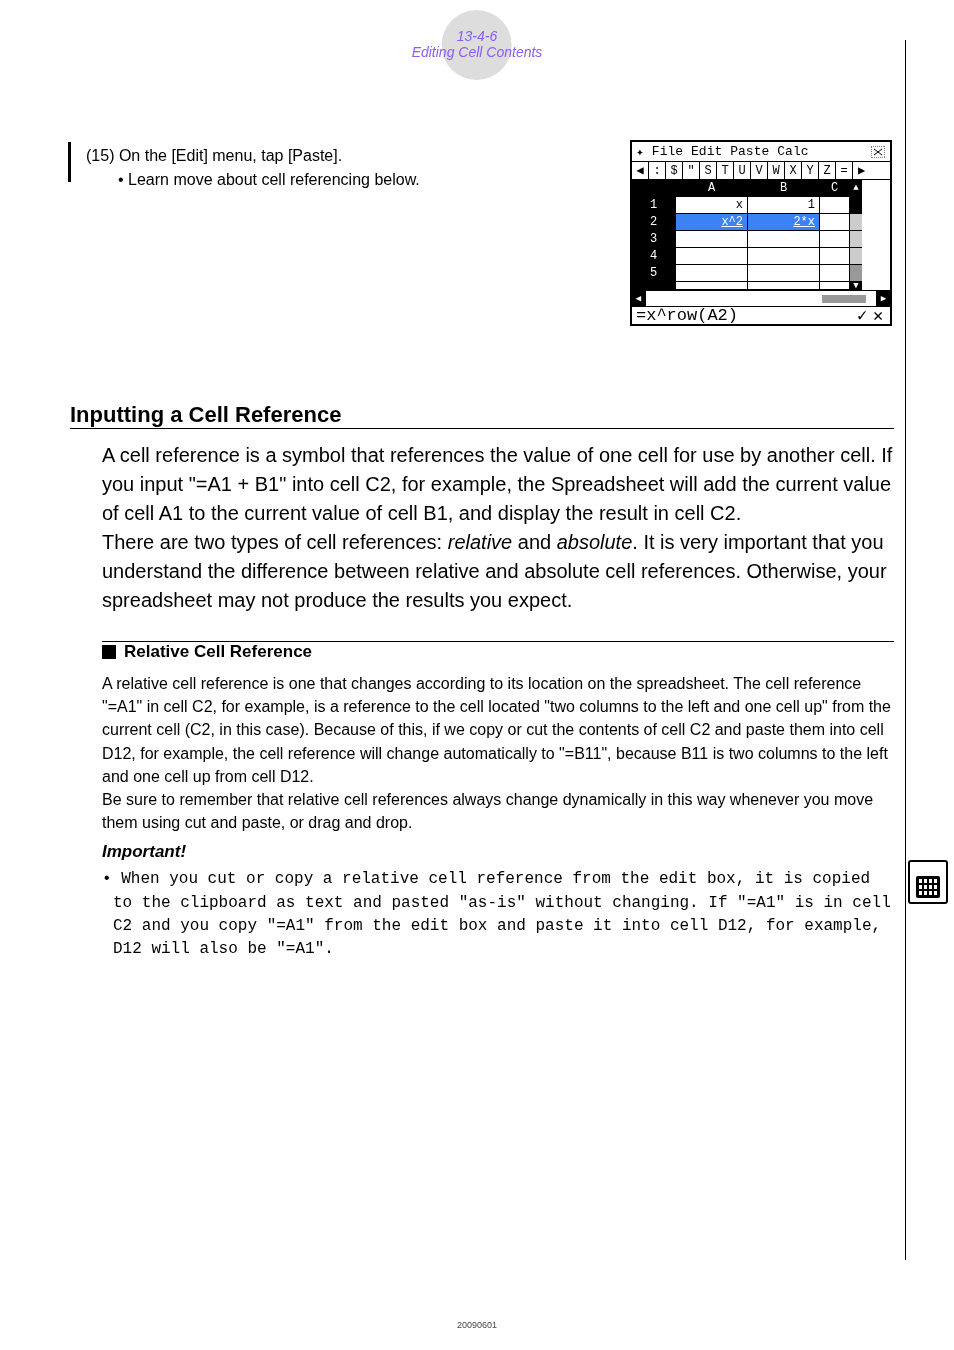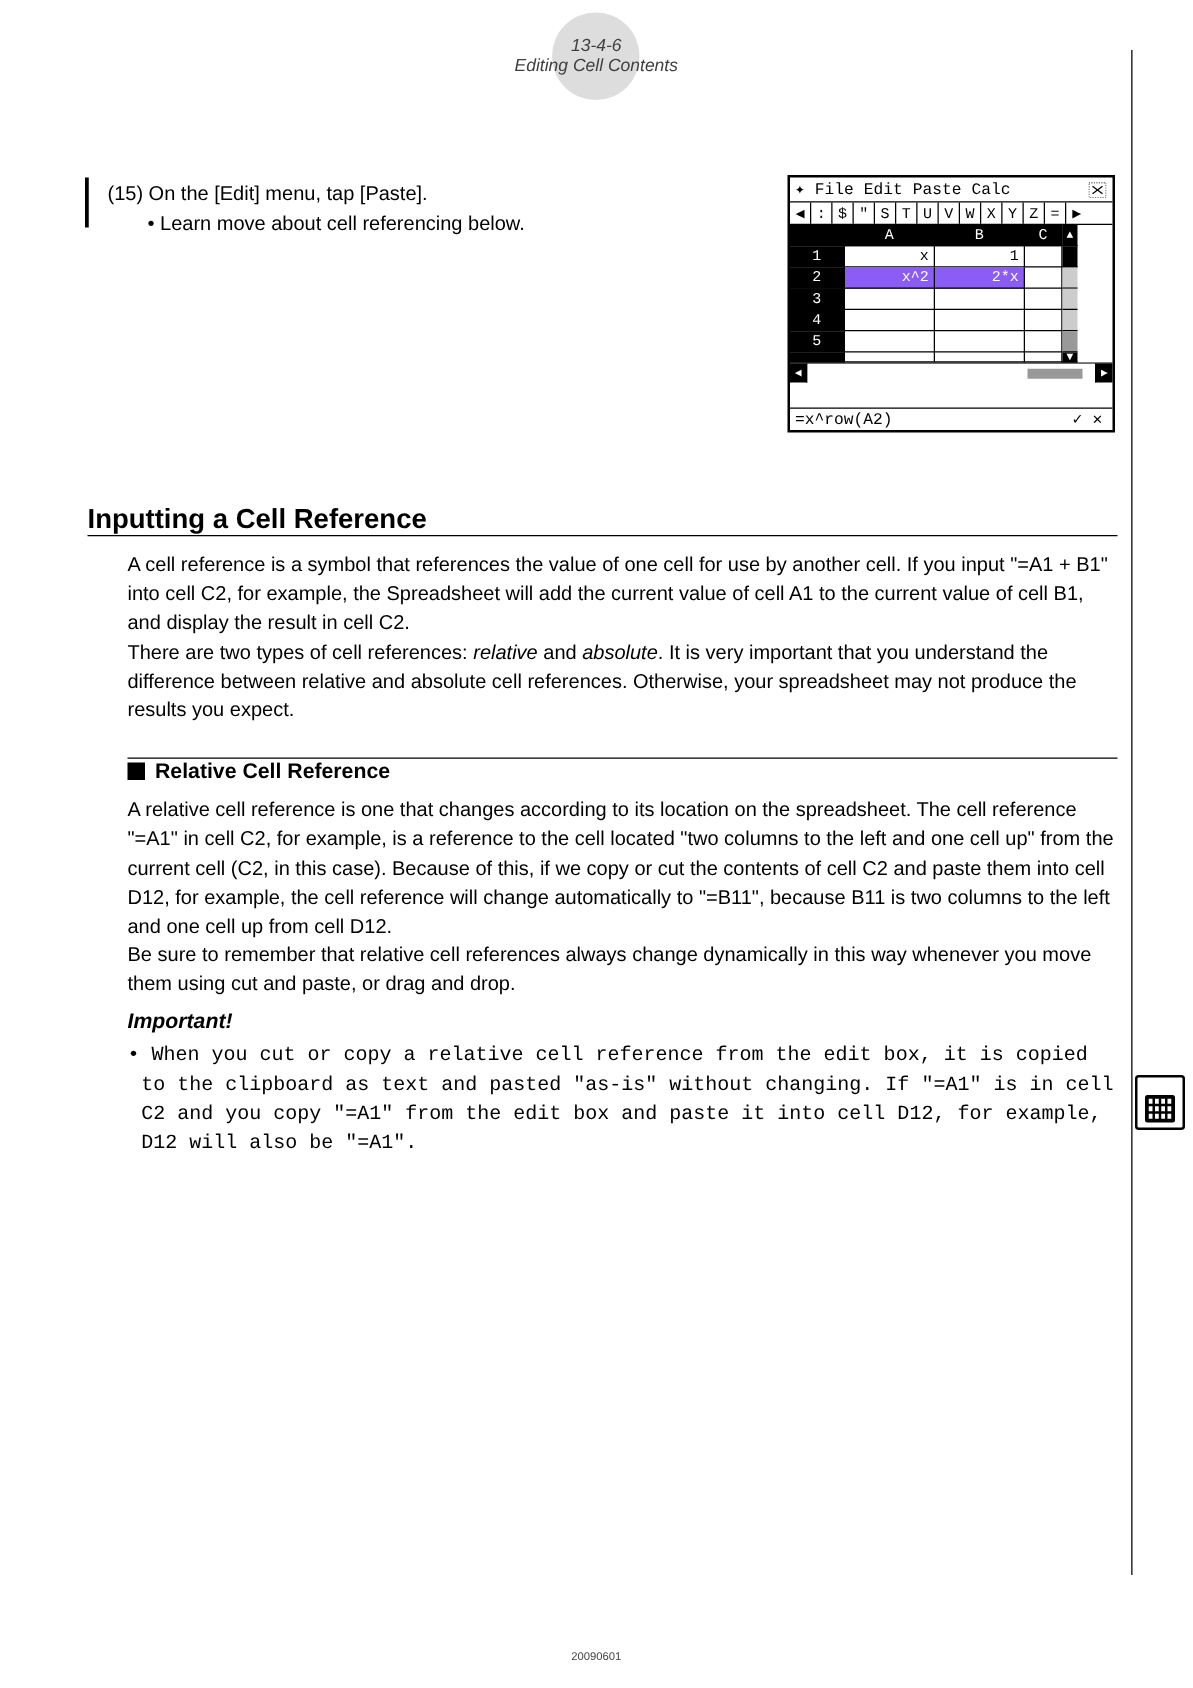--- a/index.html
+++ b/index.html
@@ -1,54 +1,54 @@
 <!DOCTYPE html>
 <html><head>
 <meta charset="utf-8">
 <style>
   * { box-sizing: border-box; margin: 0; padding: 0; }
   html, body { width: 954px; height: 1350px; font-family: Arial, Helvetica, sans-serif; background: #fff; color: #000; }
   .page { position: relative; width: 954px; height: 1350px; padding: 40px 60px 20px 70px; }
-  .header-badge { position: absolute; top: 28px; left: 50%; transform: translateX(-50%); text-align: center; font-size: 14px; font-style: italic; color: #404040; }
+  .header-badge { position: absolute; top: 28px; left: 50%; transform: translateX(-50%); text-align: center; font-size: 14px; font-style: italic; color: #8b5cf6; }
   .header-badge .circle { position: absolute; width: 70px; height: 70px; border-radius: 50%; background: #ddd; top: -18px; left: 50%; transform: translateX(-50%); z-index: -1; }
   .left-bar { position: absolute; left: 68px; top: 142px; width: 3px; height: 40px; background: #000; }
   .step-line { margin-left: 16px; font-size: 16px; line-height: 1.5; }
   .step-sub { margin-left: 48px; font-size: 16px; line-height: 1.5; }
   .section-title { font-size: 22px; font-weight: bold; margin-top: 210px; padding-bottom: 0; border-bottom: 1px solid #000; }
-  .body-text { font-size: 16px; line-height: 1.45; margin-top: 12px; margin-left: 32px; }
+  .body-text { font-size: 20px; line-height: 1.45; margin-top: 12px; margin-left: 32px; }
   .sub-heading { margin-top: 26px; margin-left: 32px; font-size: 17px; font-weight: bold; border-top: 1px solid #000; display: flex; align-items: center; gap: 8px; }
   .black-square { width: 14px; height: 14px; background: #000; display: inline-block; }
   .body-text2 { font-size: 16px; line-height: 1.45; margin-top: 10px; margin-left: 32px; }
   .important-label { font-size: 17px; font-weight: bold; font-style: italic; margin-top: 8px; margin-left: 32px; }
   .important-body { font-size: 16px; line-height: 1.45; margin-top: 6px; margin-left: 32px; text-indent: -11px; padding-left: 11px; font-family: Liberation Mono, monospace;}
   em.term { font-style: italic; }
 
   .device-shot { position: absolute; right: 62px; top: 140px; width: 262px; border: 2px solid #000; background: #fff; font-family: "Courier New", monospace; font-size: 13px; }
   .device-menubar { display: flex; align-items: center; gap: 8px; padding: 0 4px; height: 20px; border-bottom: 1px solid #000; }
   .device-menubar .logo { font-weight: bold; }
   .menu-x { margin-left: auto; width: 16px; height: 14px; display:flex; align-items:center; justify-content:center;}
   .menu-x svg { width:14px; height:12px; }
   .toolbar { display: flex; height: 18px; border-bottom: 1px solid #000; }
   .toolbar span { flex: 0 0 auto; width: 17px; text-align: center; border-right: 1px solid #000; font-size: 12px; display:flex; align-items:center; justify-content:center; }
   .toolbar span:last-child { border-right: none; }
   .sheet { display: grid; grid-template-columns: 44px 72px 72px 30px 12px; }
   .sheet div { border-right: 1px solid #000; border-bottom: 1px solid #000; height: 17px; font-size: 12px; display:flex; align-items:center; justify-content:center; }
   .sheet .hdr { background: #000; color: #fff; }
   .sheet .rowh { background: #000; color: #fff; }
   .sheet .cell { justify-content: flex-end; padding-right: 4px; }
-  .sheet .sel { background: #8b5cf6; color: #fff; justify-content:flex-end; padding-right:4px;}
+  .sheet .sel { background: #3b82f6; color: #fff; justify-content:flex-end; padding-right:4px;text-decoration:underline;}
   .sheet .scrollcol { background: #ccc; border-right:none;}
   .sheet .scrollcol.up, .sheet .scrollcol.down { background:#000; color:#fff; font-size:9px;}
   .sheet .scrollcol.thumb { background:#000; }
   .hscroll-row { display:flex; height:16px; border-top:1px solid #000; }
   .hscroll-row .arrow-cell{ width:14px; border-right:1px solid #000; background:#000; color:#fff; display:flex;align-items:center;justify-content:center; font-size:9px;}
   .hscroll-row .arrow-r{ border-left:1px solid #000; border-right:none;}
   .hscroll-row .track{ flex:1; background:#fff; display:flex; align-items:center; justify-content:flex-end; padding-right:10px;}
   .hscroll-row .thumb{ width:44px; height:8px; background:#999;}
-  .formula-row { display:flex; height:18px; align-items:center; padding:0 4px; border-top:1px solid #000; font-size:13px;margin-top:20px;}
+  .formula-row { display:flex; height:18px; align-items:center; padding:0 4px; border-top:1px solid #000; font-size:17px;}
   .formula-row .lbl{ flex:1; }
   .formula-row .ok{ width:16px; text-align:center; font-weight:bold;}
   .formula-row .close{ width:16px; text-align:center; font-weight:bold;}
 
   .side-icon { position:absolute; right:6px; top: 860px; width:40px; height:44px;}
   .side-icon .outer{ width:40px; height:44px; border:2px solid #000; border-radius:3px; position:relative; background:#fff;}
   .side-icon .inner{ position:absolute; left:6px; top:14px; width:24px; height:22px; background:#000; border-radius:2px; display:grid; grid-template-columns:repeat(4,1fr); grid-template-rows:repeat(3,1fr); gap:2px; padding:3px;}
   .side-icon .inner span{ background:#fff;}
 
   .footer-num { position:absolute; bottom:20px; left:50%; transform:translateX(-50%); font-size:9px; color:#444;}

